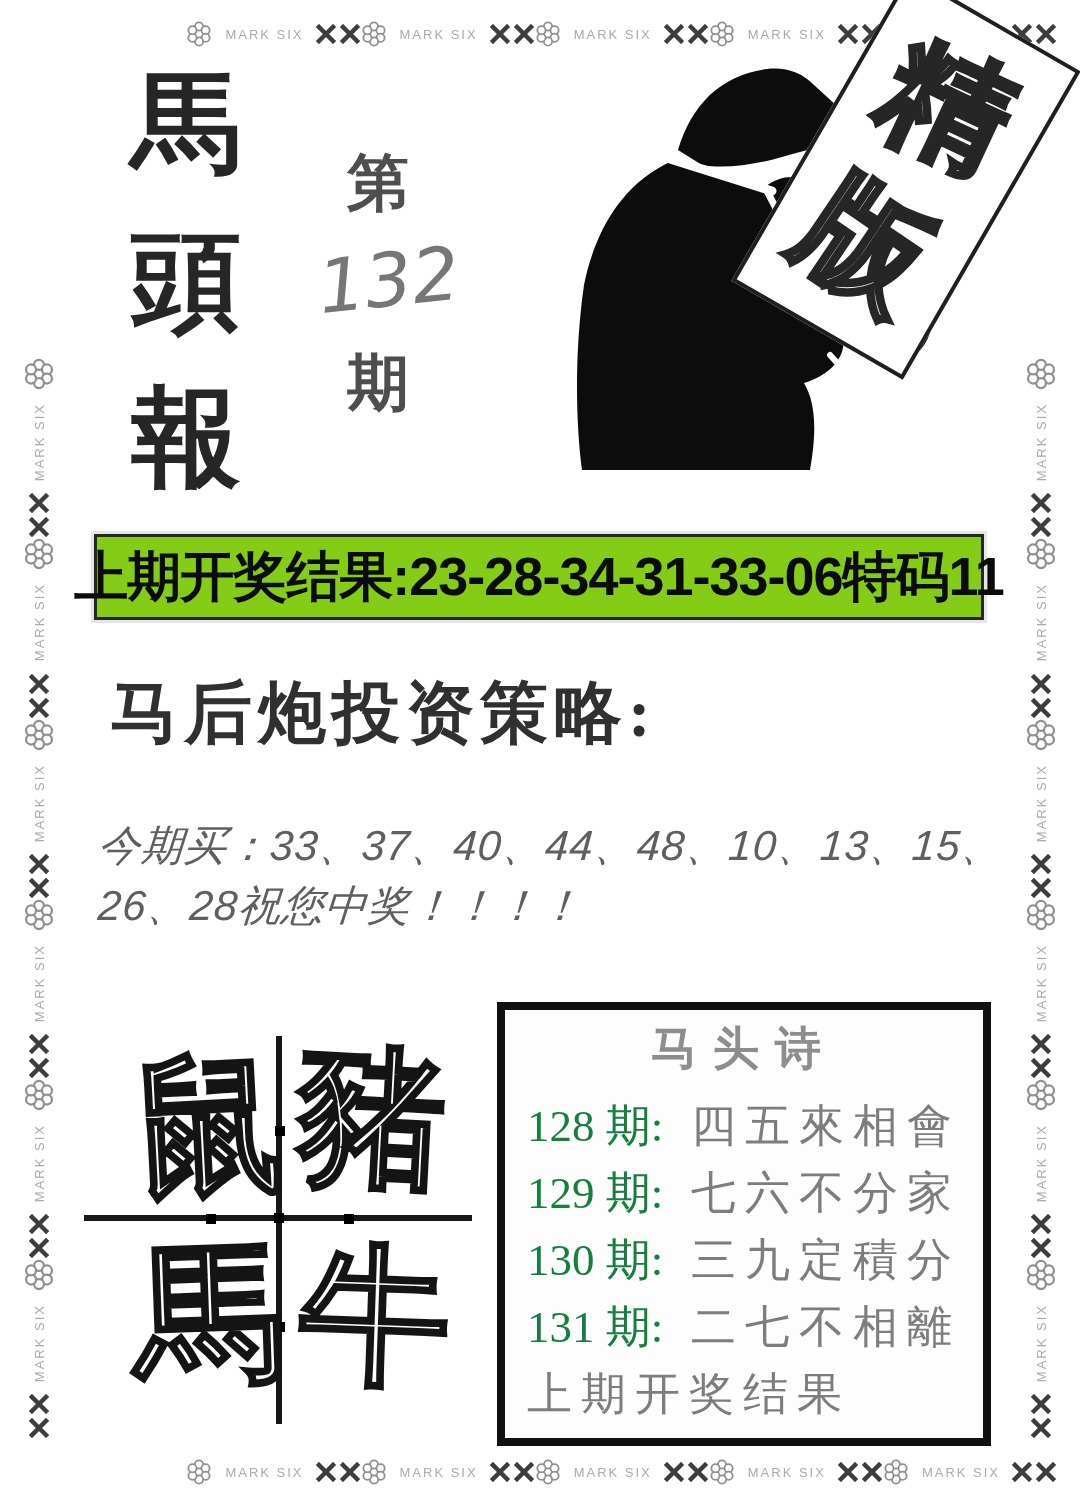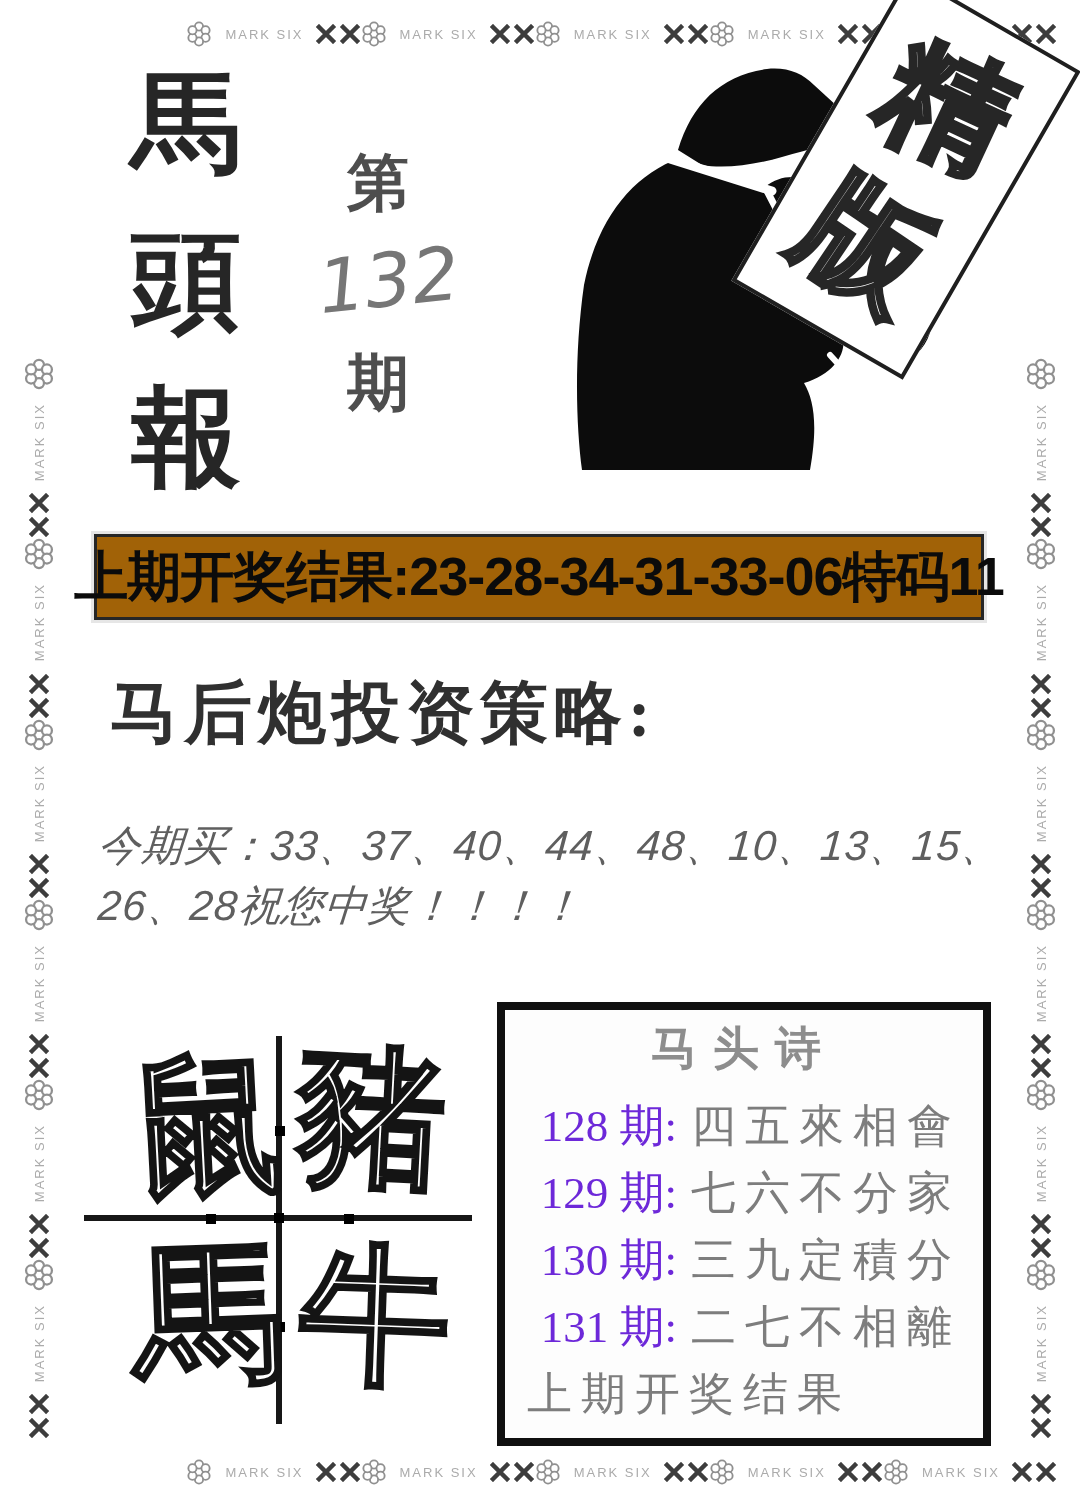--- a/index.html
+++ b/index.html
@@ -41,21 +41,21 @@
     transform:rotate(30deg); display:flex; flex-direction:column;
     align-items:center; justify-content:center; gap:34px; }
   .stamp-char { font-size:126px; font-weight:bold; line-height:1;
     font-family:"Liberation Serif", serif;
     color:#ffffff; -webkit-text-stroke:4.5px #262626; }
   .stamp-char:nth-child(1){ transform:rotate(-5deg); }
   .stamp-char:nth-child(2){ transform:rotate(4deg); }
 
   
   .banner { position:absolute; left:94px; top:534px; width:884px; height:80px;
-    background:#a16207; border:3px solid #262626; box-shadow:0 0 0 3px #e6e6e6;
+    background:#84cc16; border:3px solid #262626; box-shadow:0 0 0 3px #e6e6e6;
     display:flex; align-items:center; justify-content:center; z-index:4; }
   .banner-text { font-size:54px; font-weight:bold; color:#0b0b0b;
     white-space:nowrap; letter-spacing:-1px; }
 
   
   .strategy-heading { position:absolute; left:110px; top:668px; z-index:2;
     font-family:"Liberation Serif", serif; font-size:68px; font-weight:bold;
     color:#303030; letter-spacing:6px; white-space:nowrap; }
   .hand { position:absolute; left:98px; z-index:2; white-space:nowrap;
     font-size:42px; color:#5f5f5f; font-style:italic; letter-spacing:1px;
@@ -78,21 +78,21 @@
   .z-br { left:300px; top:1242px; transform:rotate(2deg); }
 
   
   .poem-box { position:absolute; left:497px; top:1002px; width:478px; height:428px;
     border:8px solid #101010; background:#fdfdfd; z-index:2; }
   .poem-title { margin-top:8px; text-align:center; font-size:46px; font-weight:bold;
     color:#8d8d8d; letter-spacing:16px; font-family:"Liberation Serif", serif; }
   .poem-rows { margin-top:12px; padding:0 22px; }
   .poem-row { display:flex; align-items:center; height:67px; }
   .poem-label { width:190px; font-family:"Liberation Serif", serif;
-    font-size:45px; color:#6d28d9; white-space:nowrap;text-align:center; }
+    font-size:45px; color:#15803d; white-space:nowrap; }
   .poem-verse { font-family:Liberation Sans, sans-serif; font-size:45px;
     color:#7d7d7d; letter-spacing:9px; white-space:nowrap; }
 </style>
 </head>
 <body>
 
 <div class="page">
 
   <div class="border-strip strip-top">
       <div class="hunit">

